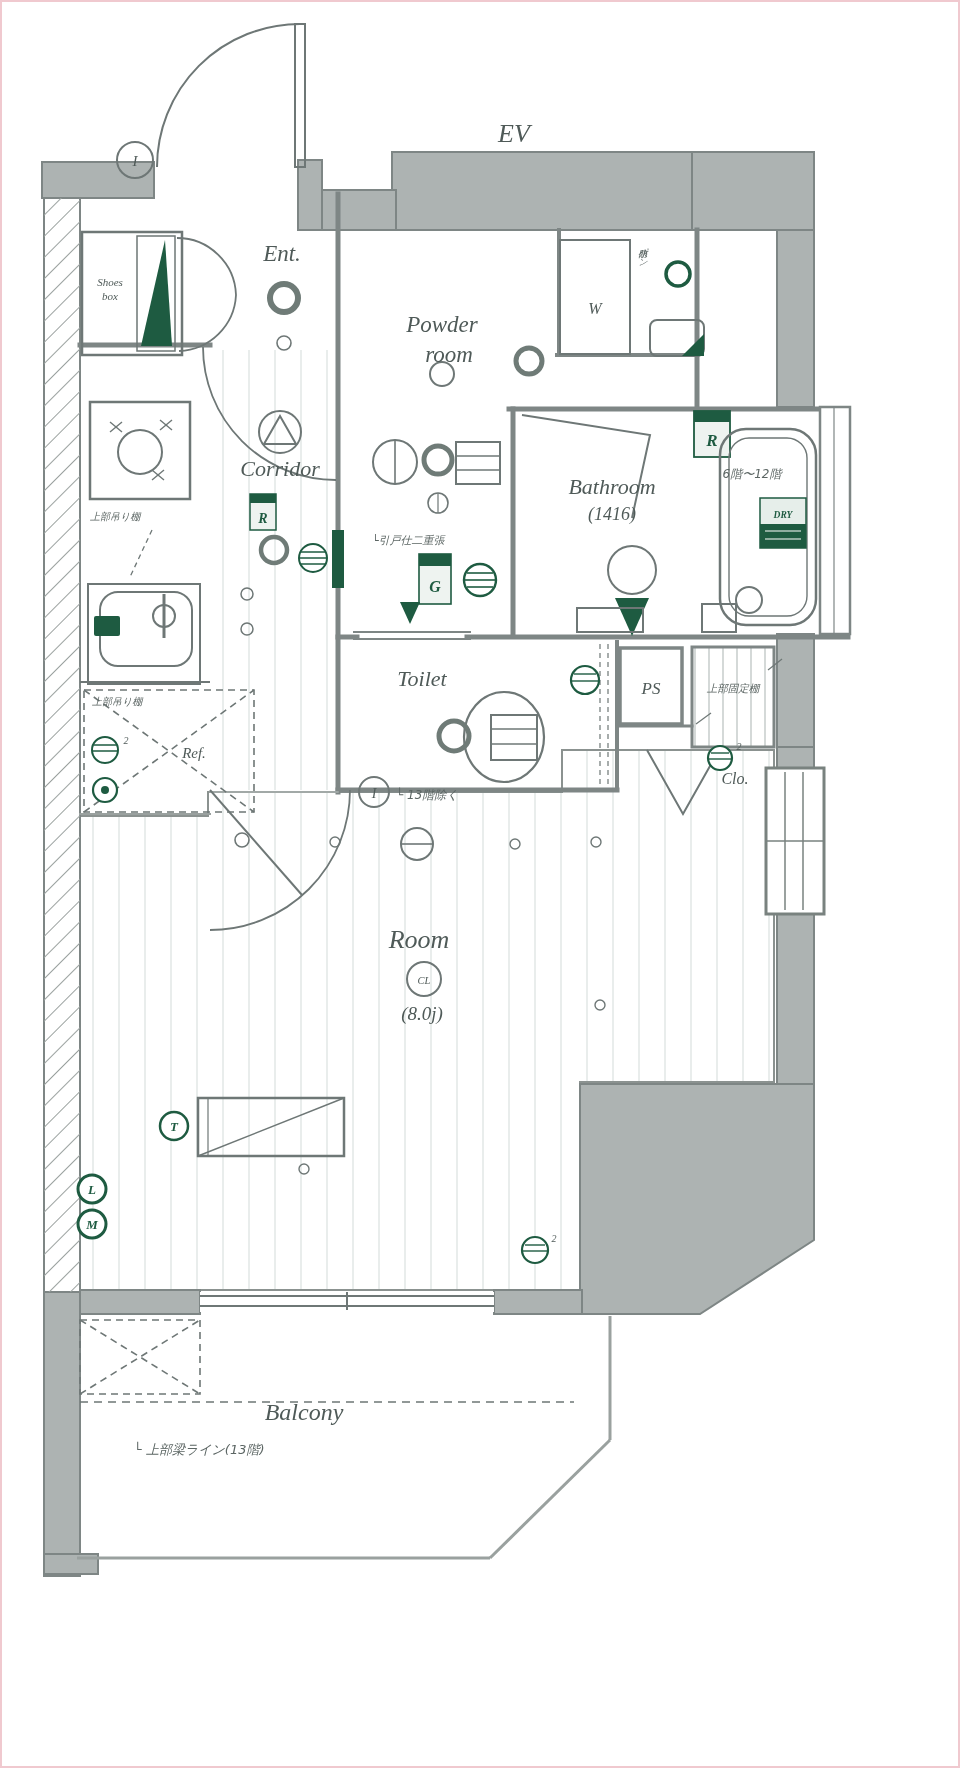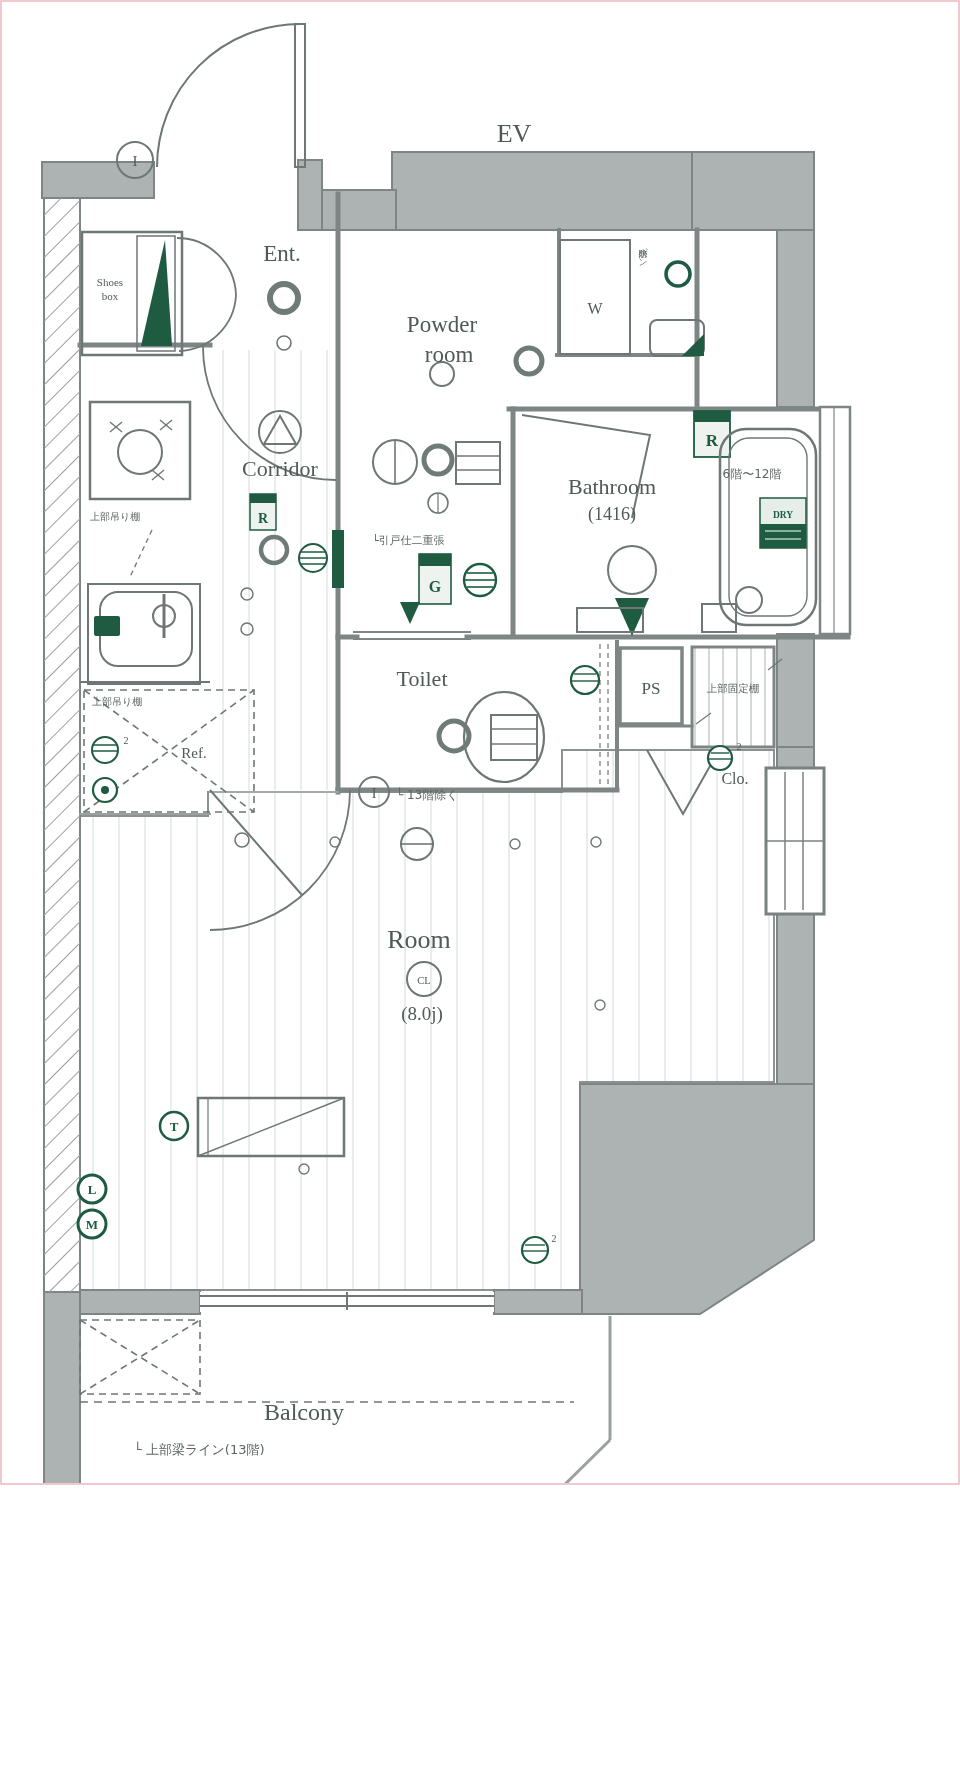--- a/index.html
+++ b/index.html
@@ -1,19 +1,20 @@
 <!DOCTYPE html>
 <html><head>
 <meta charset="utf-8">
 <style>
   html,body{margin:0;padding:0;background:#ffffff;}
   .stage{
-    position:relative;width:960px;height:1485px;background:#ffffff;
+    position:relative;width:960px;height:1768px;background:#ffffff;
     border:2px solid #f0c9cf;box-sizing:border-box;overflow:hidden;
     font-family:"Liberation Serif","DejaVu Serif",serif;
+    font-style:italic;
   }
   svg{display:block;}
   text{fill:#4f5a58;font-family:"Liberation Serif","DejaVu Serif",serif;}
   .jp{font-family:"DejaVu Sans","Liberation Sans",sans-serif;fill:#5c6664;}
   .grn{fill:#1e5b41;font-weight:bold;}
   .thin{stroke:#6e7776;fill:none;}
 </style>
 </head>
 <body>
 

